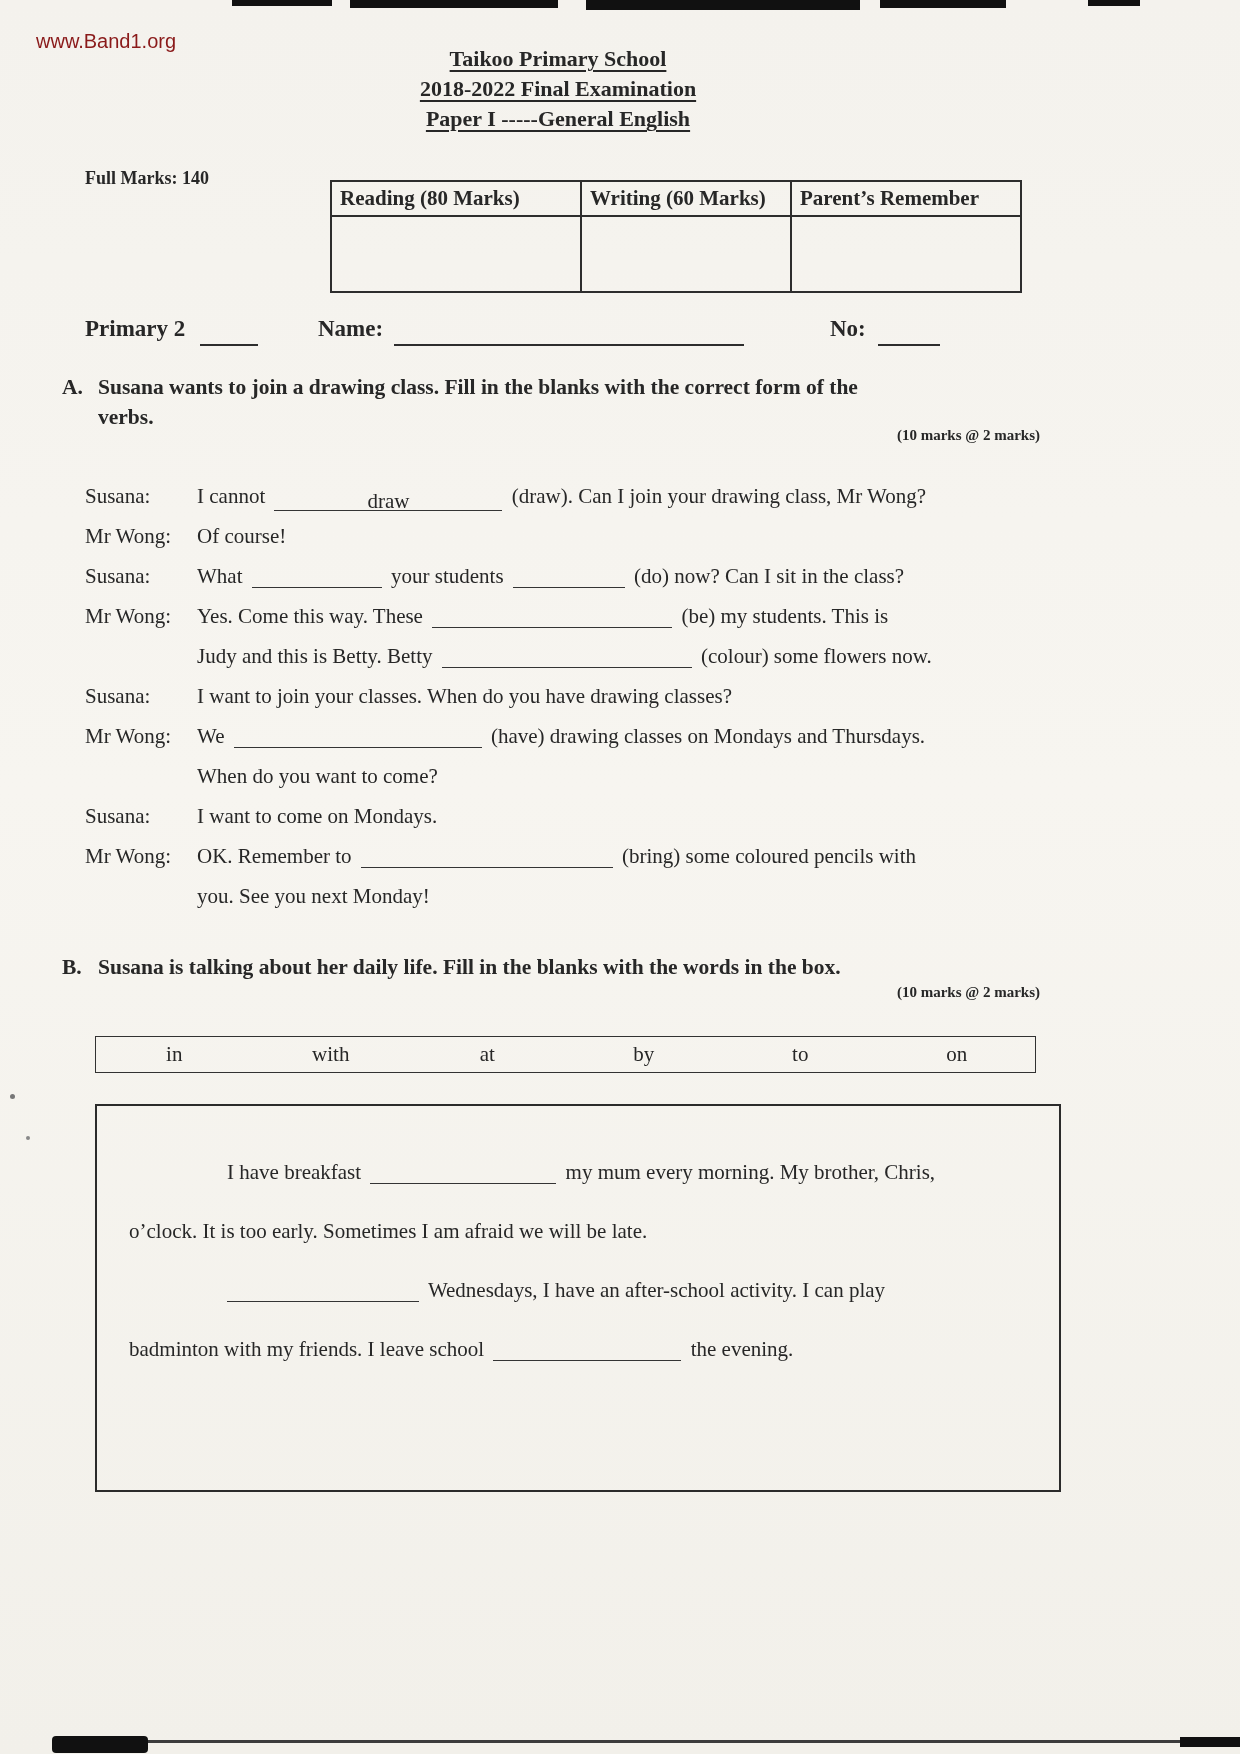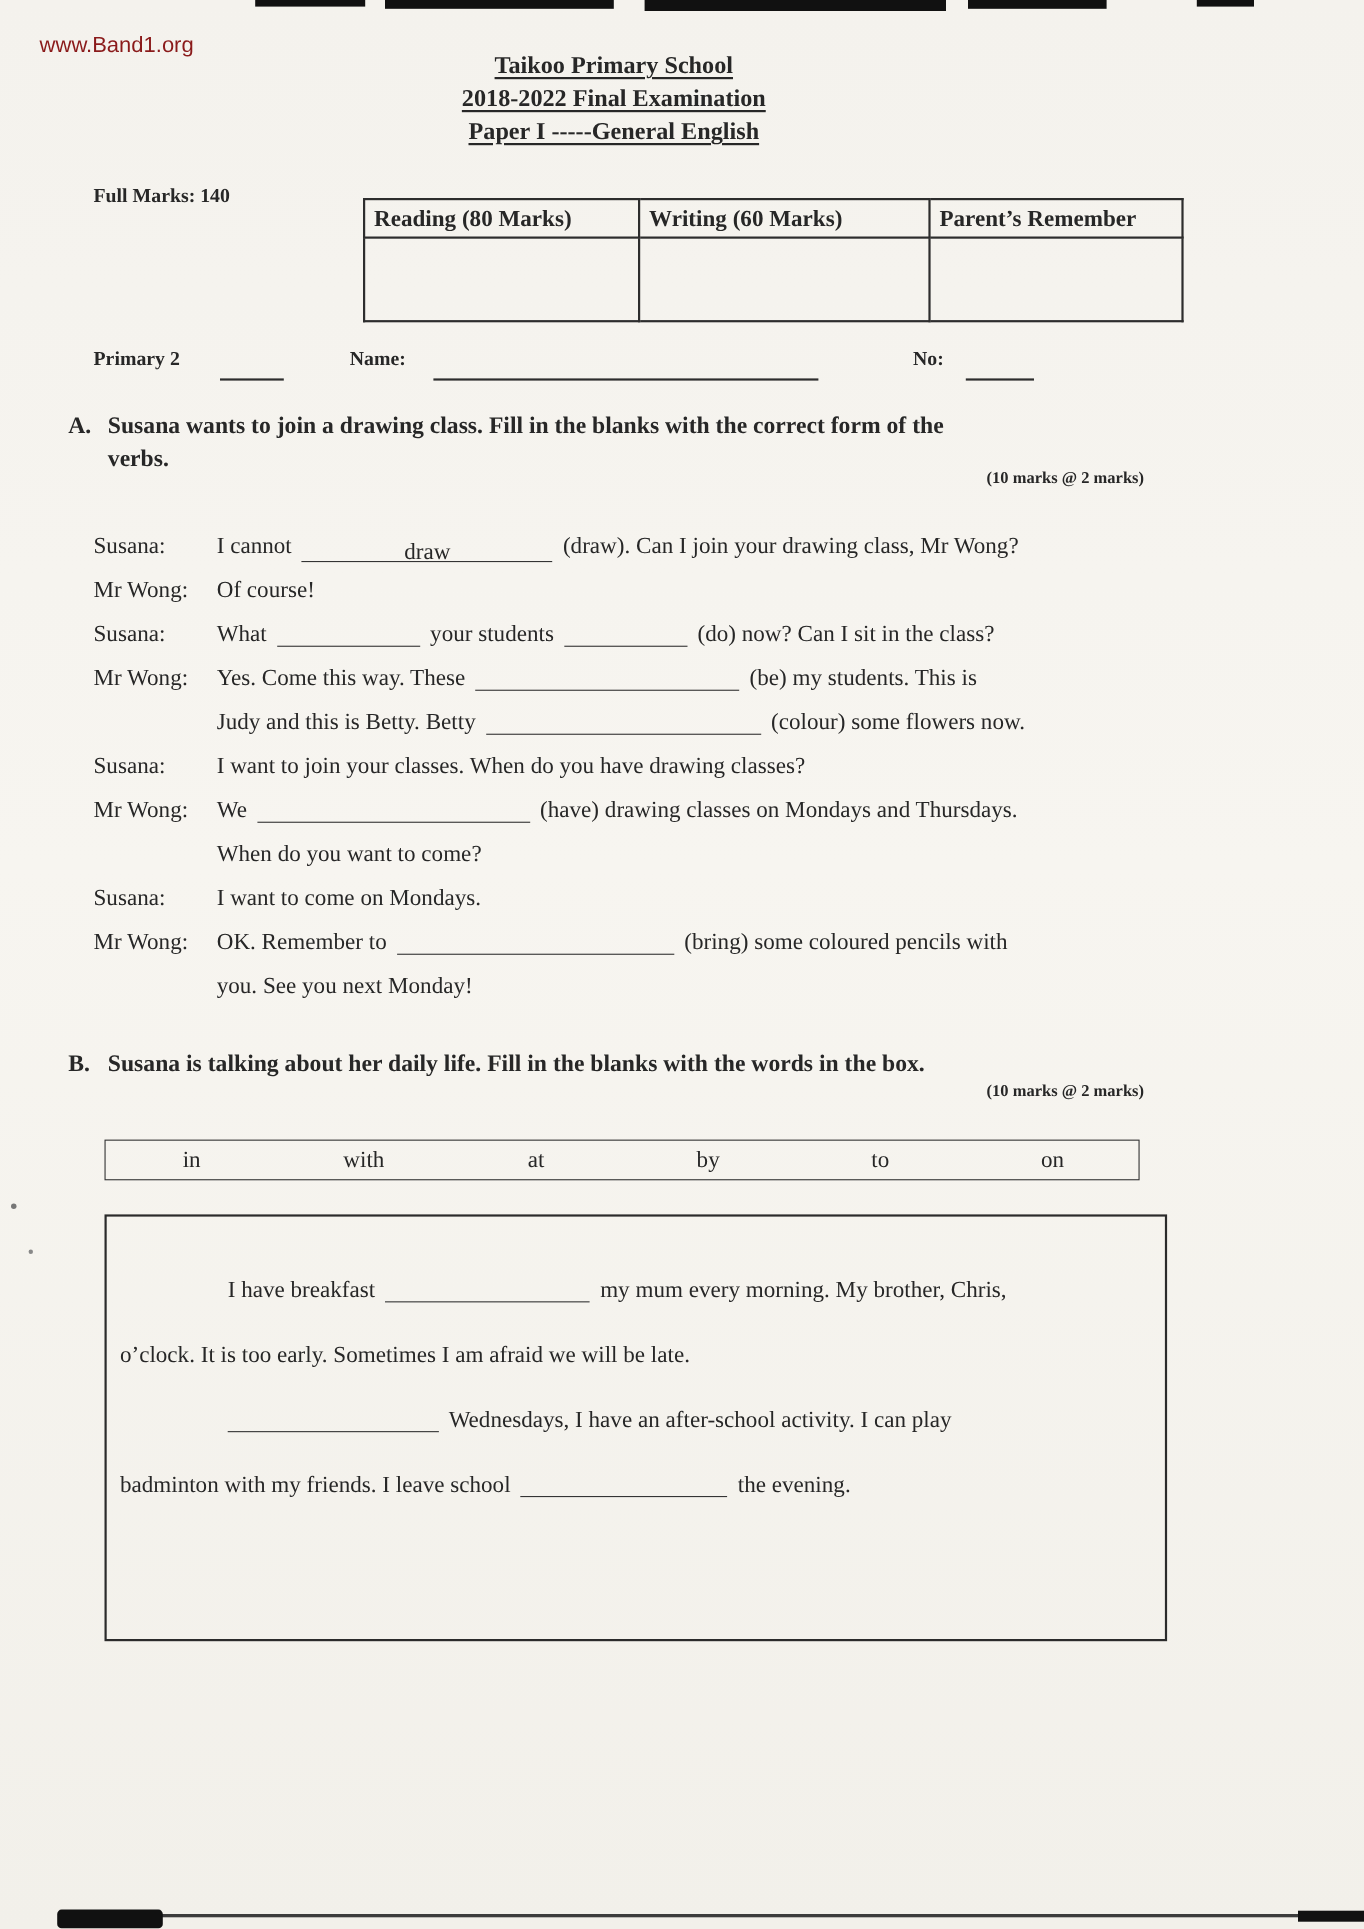--- a/index.html
+++ b/index.html
@@ -11,35 +11,35 @@
   }
   .scan { position:absolute; background:#111; }
   .watermark { position:absolute; left:36px; top:30px; font-family:"Liberation Sans", sans-serif; font-size:20px; color:#8a1a1a; }
   .titles { position:absolute; top:44px; left:0; width:1116px; text-align:center; font-weight:bold; font-size:22px; line-height:30px; }
   .title-line { text-decoration:underline; text-decoration-thickness:2px; text-underline-offset:4px; }
   .full-marks { position:absolute; left:85px; top:168px; font-weight:bold; font-size:18px; }
   .marks-table { position:absolute; left:330px; top:180px; border-collapse:collapse; }
   .marks-table th, .marks-table td { border:2px solid #2d2d2d; }
   .marks-table th { font-size:21px; font-weight:bold; text-align:left; padding:4px 8px; height:34px; }
   .marks-table td { height:76px; }
-  .student-row { position:absolute; left:0; top:316px; width:1240px; height:40px; font-weight:bold; font-size:18px; }
+  .student-row { position:absolute; left:0; top:316px; width:1240px; height:40px; font-weight:bold; font-size:23px; }
   .abs { position:absolute; top:0; }
   .wline { position:absolute; border-bottom:2px solid #2d2d2d; height:0; }
   .section-head { position:absolute; font-weight:bold; font-size:21.5px; line-height:30px; display:flex; }
   .sh-label { width:36px; flex:none; }
   .marks-right { position:absolute; left:0; right:200px; text-align:right; font-weight:bold; font-size:15px; }
   .dialogue { position:absolute; left:85px; top:484px; width:975px; }
   .dia-row { display:flex; align-items:baseline; height:40px; }
   .speaker { flex:0 0 112px; }
   .dia-text { flex:1; }
   .blank { display:inline-block; border-bottom:1.7px solid #343434; height:22px; vertical-align:-5px; text-align:center; margin:0 4px; }
   .word-box { position:absolute; left:95px; top:1036px; width:941px; height:37px; border:1.7px solid #323232; display:flex; align-items:center; }
   .wb-item { flex:1; text-align:center; }
   .passage-box { position:absolute; left:95px; top:1104px; width:966px; height:388px; border:2.2px solid #2b2b2b; padding:54px 20px 0 12px; }
-  .p-line { margin-bottom:34px; white-space:nowrap; }
+  .p-line { margin-bottom:34px; white-space:nowrap;margin-left:20px; }
   .indent { padding-left:98px; }
   .gap-top { margin-top:12px; }
 </style>
 </head>
 <body>
 
 <div class="page">
 
   <div class="scan" style="left:232px;top:0;width:100px;height:6px"></div>
   <div class="scan" style="left:350px;top:0;width:208px;height:8px"></div>
@@ -54,21 +54,21 @@
     <div class="title-line">2018-2022 Final Examination</div>
     <div class="title-line">Paper I -----General English</div>
   </div>
 
   <div class="full-marks">Full Marks: 140</div>
 
   <table class="marks-table">
     <tbody>
         <tr>
       <th style="width:250px">Reading (80 Marks)</th>
-      <th style="width:264px">Writing (60 Marks)</th>
+      <th style="width:210px">Writing (60 Marks)</th>
       <th style="width:230px">Parent’s Remember</th>
     </tr>
     <tr>
       <td></td>
       <td></td>
       <td></td>
     </tr>
   </tbody>
     </table>
 

